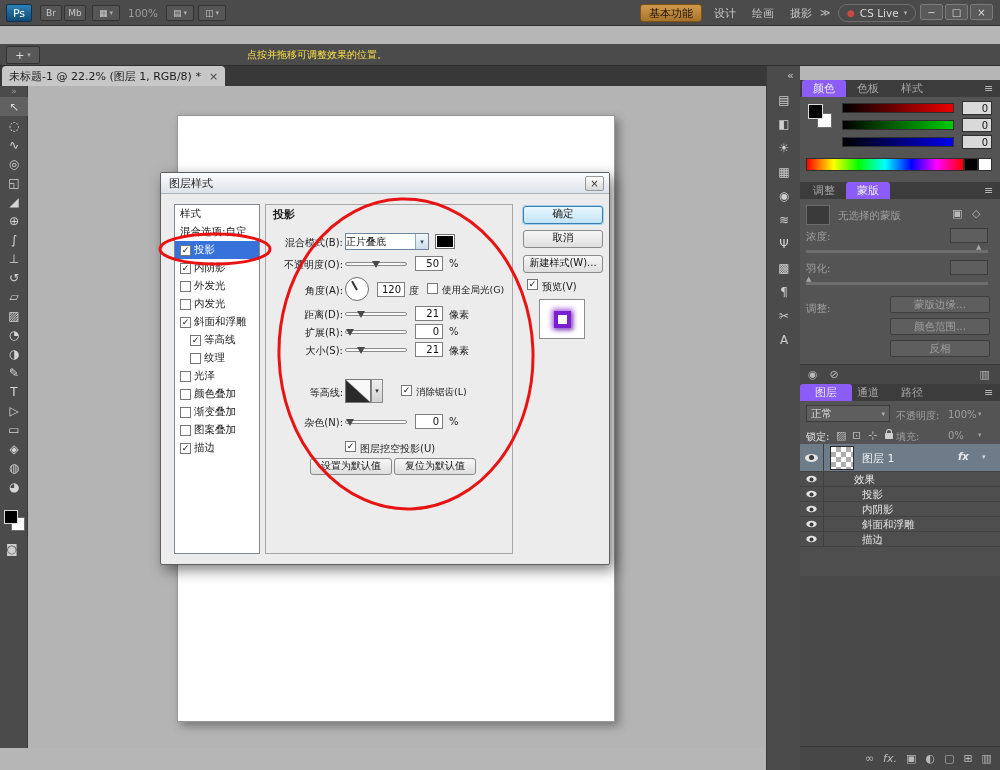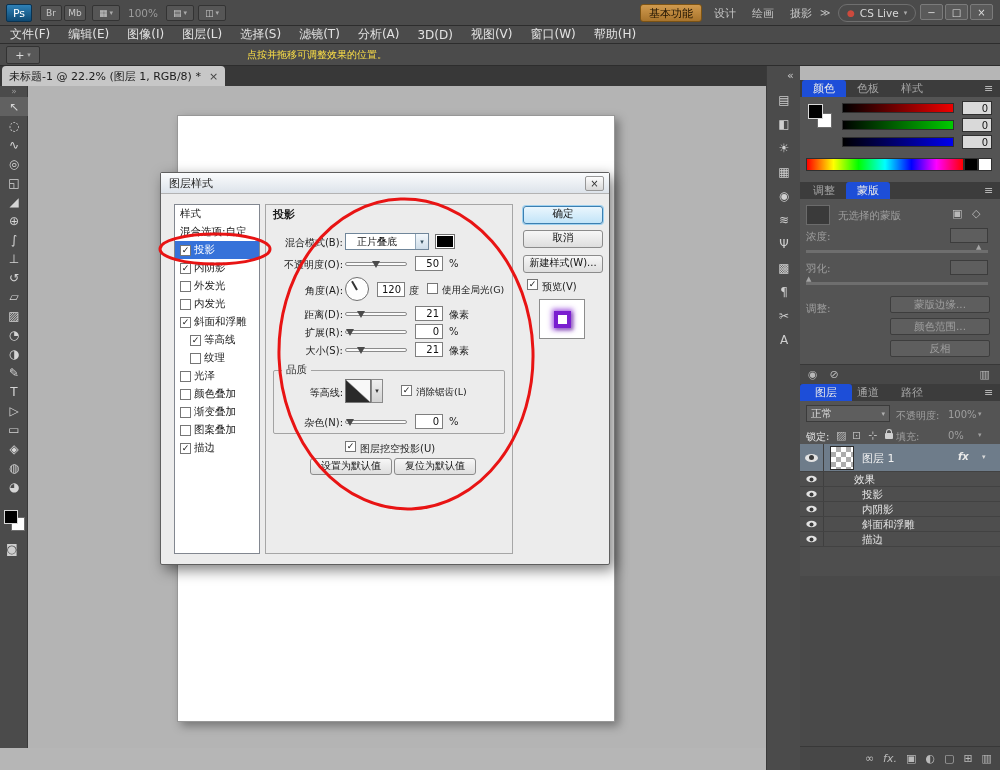--- a/index.html
+++ b/index.html
@@ -44,21 +44,21 @@
 .sunken{background:#c8c8c8;border:1px solid;border-color:#8a8a8a #e9e9e9 #e9e9e9 #8a8a8a;padding:1px 3px 0 3px}
 .sbarrow{background:#b0b0b0;border:1px solid #8a8a8a;display:flex;align-items:center;justify-content:center;font-size:8px;color:#333}
 
 .dock{background:#4b4b4b;border-left:1px solid #3a3a3a}
 .dcollapse{color:#c9c9c9;font-size:11px}
 .dicon{width:34px;height:24px;display:flex;align-items:center;justify-content:center;color:#cfcfcf;font-size:12px}
 
 .panel{background:#545454}
 .ptabbar{background:#3c3c3c;width:200px;height:17px;left:0;top:0}
 .ptab{height:17px;display:flex;align-items:center;justify-content:center;font-size:11px;color:#a6a6a6}
-.ptab.active{background:#1d4ed8;color:#e9e9e9;border-radius:3px 3px 0 0}
+.ptab.active{background:#8b5cf6;color:#e9e9e9;border-radius:3px 3px 0 0}
 .pmenu{color:#b5b5b5;font-size:11px}
 .graytext{color:#9f9f9f;font-size:10.5px}
 .littext{color:#e5e5e5;font-size:10.5px}
 .colorbar{border:1px solid #2f2f2f}
 .vchip{background:#d9d9d9;border:1px solid #2f2f2f;color:#151515;font-size:10px;text-align:right;padding:1px 3px 0 0}
 .dvbox{background:#5e5e5e;border:1px solid #3c3c3c}
 .dtrack{background:#6e6e6e;height:3px}
 .dthumb{color:#a5a5a5;font-size:7px}
 .pbtn{background:#5e5e5e;border:1px solid #3d3d3d;border-radius:2px;color:#9e9e9e;font-size:10.5px;display:flex;align-items:center;justify-content:center}
 .pbottom{background:#474747;border-top:1px solid #383838;display:flex;align-items:center}
@@ -90,21 +90,21 @@
 .pane{border:1px solid #a6a6a6}
 .panetitle{font-size:11px;font-weight:bold;color:#1c1c1c}
 .group{border:1px solid #a3a3a3;border-radius:2px}
 .legend{position:absolute;top:-8px;left:8px;background:#ececec;padding:0 4px;font-size:10.5px;color:#2c2c2c}
 .rlabel{position:absolute;text-align:right;font-size:10px;color:#1c1c1c}
 .slabel{position:absolute;font-size:9.5px;color:#1c1c1c}
 .track{position:absolute;height:4px;background:#fafafa;border:1px solid #8b8b8b;border-radius:2px}
 .sthumb{position:absolute;width:0;height:0;border-left:4px solid transparent;border-right:4px solid transparent;border-top:7px solid #4a4a4a;top:-2px}
 .vbox{position:absolute;background:#fff;border:1px solid #7f7f7f;font-size:10px;text-align:right;padding:1px 3px 0 0;color:#111}
 .unit{position:absolute;font-size:10px;color:#1c1c1c}
-.combo{position:absolute;background:#fff;border:1px solid #70869a;display:flex;align-items:center;padding-left:11px;font-size:10px;color:#111}
+.combo{position:absolute;background:#fff;border:1px solid #70869a;display:flex;align-items:center;padding-left:0;font-size:10px;color:#111}
 .combo .car{margin-left:auto;width:13px;align-self:stretch;background:linear-gradient(#f3f8fc,#cfdde9);border-left:1px solid #93a8ba;display:flex;align-items:center;justify-content:center;font-size:7px;color:#35505f}
 .swblack{position:absolute;background:#000;border:1px solid #707070;box-shadow:inset 0 0 0 1px #fff}
 .dial{position:absolute;width:24px;height:24px;border-radius:50%;background:#fdfdfd;border:1px solid #6f6f6f}
 .needle{position:absolute;left:11px;top:10.5px;width:10px;height:2px;background:#333;transform-origin:0 50%;transform:rotate(-120deg)}
 .contour{position:absolute;background:linear-gradient(to top right,#2a2a2a 48%,#f8f8f8 52%);border:1px solid #777}
 .contourbtn{position:absolute;background:linear-gradient(#efefef,#d2d2d2);border:1px solid #8a8a8a;display:flex;align-items:center;justify-content:center;font-size:7px;color:#333}
 .dlgbtn{position:absolute;display:flex;justify-content:center;background:linear-gradient(#f7f7f7,#dedede);border:1px solid #8b8b8b;border-radius:3px;font-size:10.5px;color:#111}
 .dlgbtn.primary{background:linear-gradient(#eaf6fd,#c2e4f8);border:1px solid #3c7fb1;box-shadow:0 0 0 1px #9fd1ef}
 .stylepreview{position:absolute;background:#fff;border:1px solid #8c8c8c;display:flex;align-items:center;justify-content:center}
 .spsquare{width:17px;height:17px;border:4px solid #7a1fd0;box-shadow:0 0 5px 2px rgba(150,70,220,.85),2px 2px 3px rgba(0,0,0,.35)}
@@ -162,33 +162,20 @@
         </div>
       <div class="winbtn">
           <span>□</span>
         </div>
       <div class="winbtn">
           <span>×</span>
         </div>
     </div>
   </div>
 
-  <div class="abs menubar" style="left:0;top:26px;width:1000px;height:18px">
-    <span>文件(F)</span>
-    <span>编辑(E)</span>
-    <span>图像(I)</span>
-    <span>图层(L)</span>
-    <span>选择(S)</span>
-    <span>滤镜(T)</span>
-    <span>分析(A)</span>
-    <span>3D(D)</span>
-    <span>视图(V)</span>
-    <span>窗口(W)</span>
-    <span>帮助(H)</span>
-  </div>
 
   <div class="abs optbar" style="left:0;top:44px;width:1000px;height:22px">
     <div class="abs toolpreset" style="left:6px;top:2px;width:34px;height:18px">
         <span>+</span>
         <span style="font-size:7px;color:#aaa">▾</span>
       </div>
     <div class="abs hint" style="left:247px;top:4px">点按并拖移可调整效果的位置。</div>
   </div>
 
   <div class="abs tabbar" style="left:0;top:66px;width:766px;height:20px">
@@ -564,23 +551,20 @@
     <div class="vbox" style="left:254px;top:151px;width:28px;height:15px"><span>0</span></div>
     <span class="unit" style="left:288px;top:153px">%</span>
 
     <span class="rlabel" style="left:98px;top:171px;width:84px">大小(S):</span>
     <div class="track" style="left:184px;top:175px;width:62px">
         <div class="sthumb" style="left:11px"></div>
       </div>
     <div class="vbox" style="left:254px;top:169px;width:28px;height:15px"><span>21</span></div>
     <span class="unit" style="left:288px;top:171px">像素</span>
 
-    <div class="abs group" style="left:112px;top:197px;width:232px;height:64px">
-      <span class="legend">品质</span>
-    </div>
     <span class="rlabel" style="left:98px;top:213px;width:84px">等高线:</span>
     <div class="contour" style="left:184px;top:206px;width:26px;height:24px"></div>
     <div class="contourbtn" style="left:210px;top:206px;width:12px;height:24px">
         <span>▾</span>
       </div>
     <span class="cbabs" style="left:240px;top:212px">✓</span>
     <span class="slabel" style="left:255px;top:213px">消除锯齿(L)</span>
     <span class="rlabel" style="left:98px;top:243px;width:84px">杂色(N):</span>
     <div class="track" style="left:184px;top:247px;width:62px">
         <div class="sthumb" style="left:0"></div>

